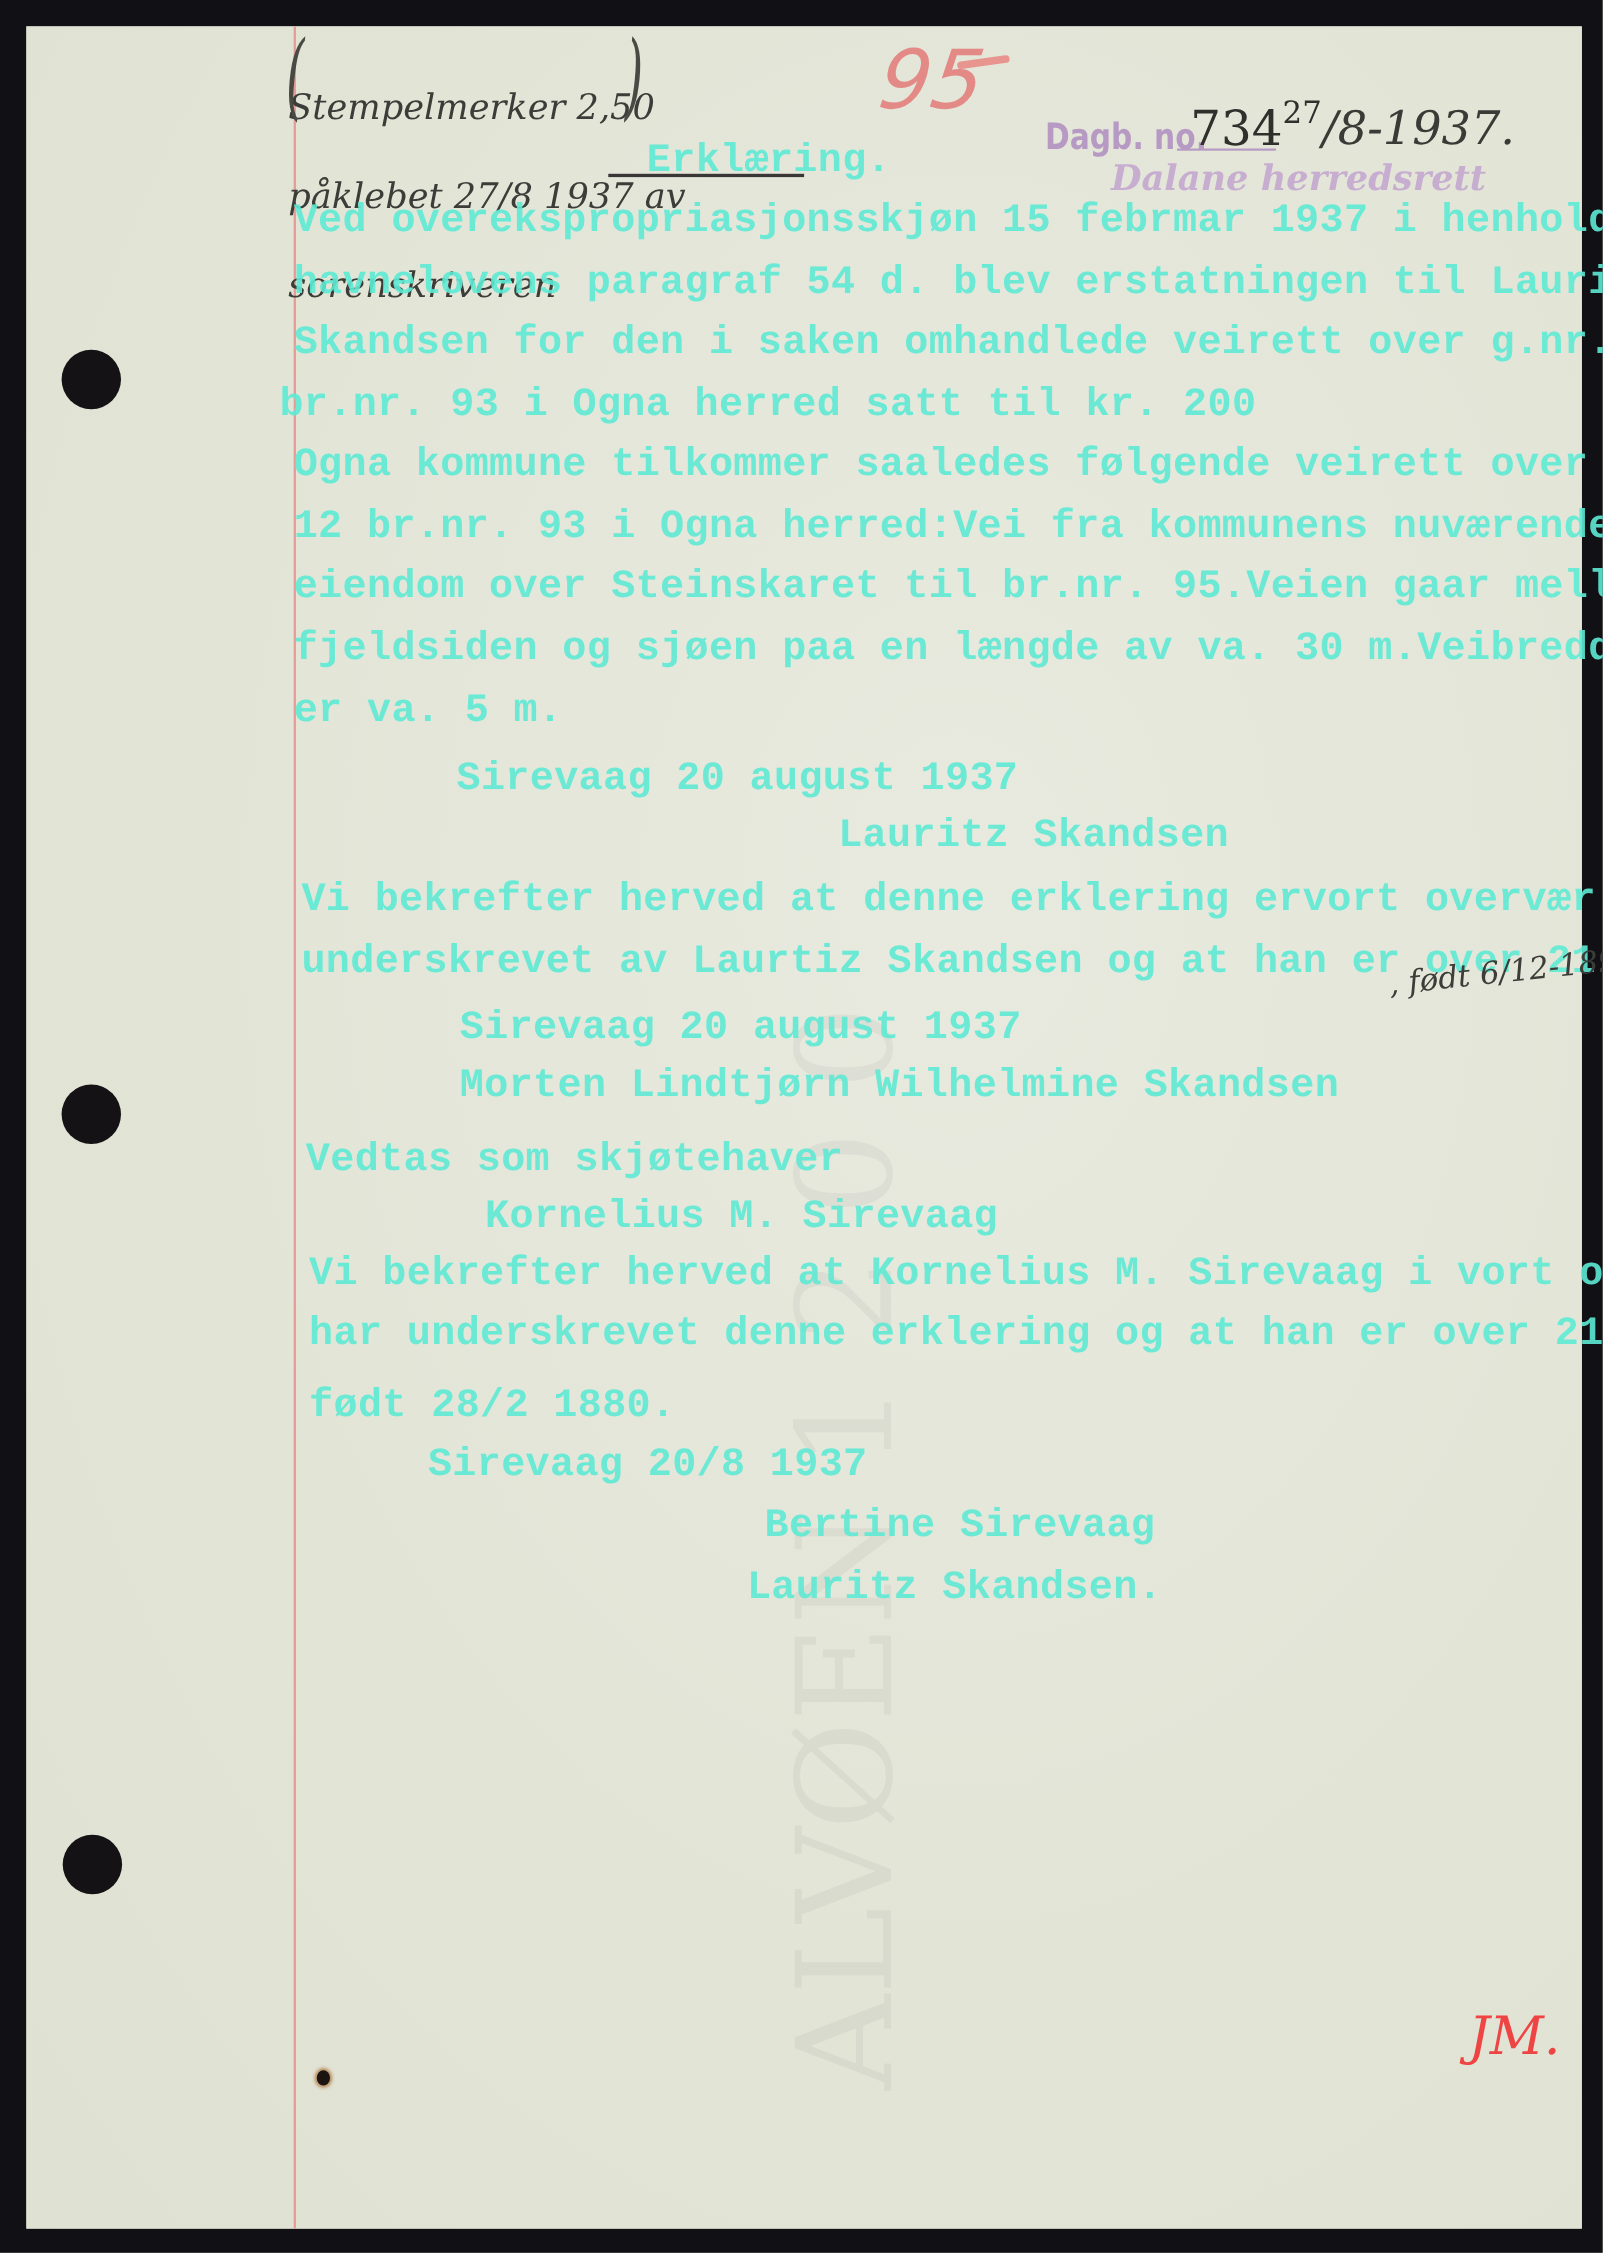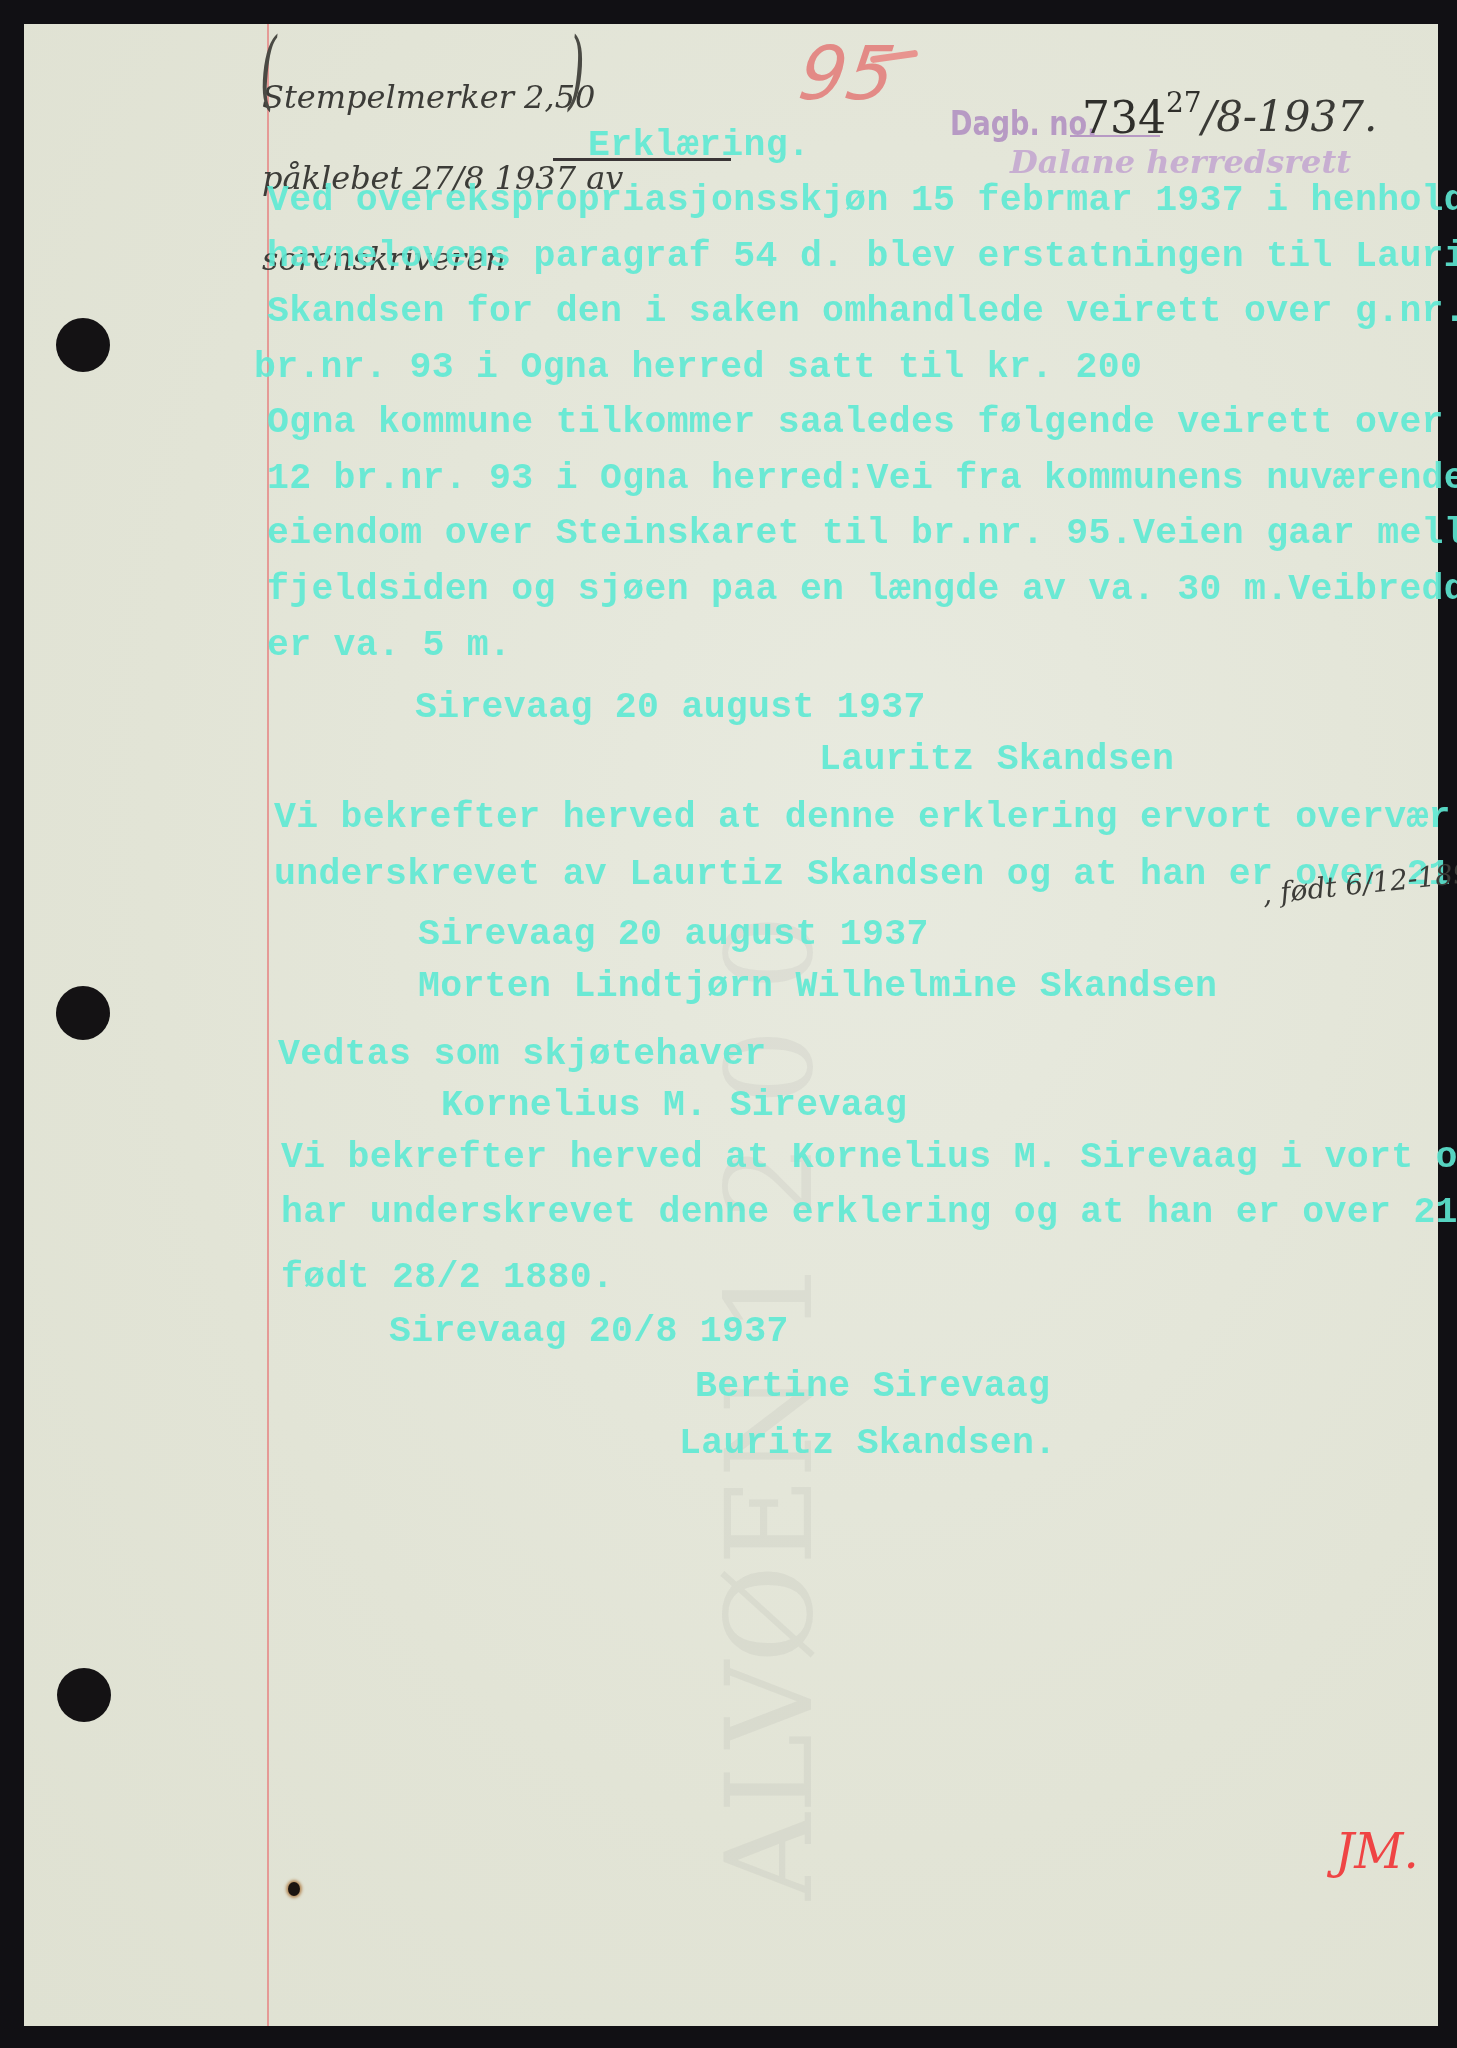--- a/index.html
+++ b/index.html
@@ -68,21 +68,21 @@
 <div class="t" style="left:267px; top:239px;">havnelovens paragraf 54 d. blev erstatningen til Lauritz</div>
 <div class="t" style="left:267px; top:294px;">Skandsen for den i saken omhandlede veirett over g.nr. 12</div>
 <div class="t" style="left:254px; top:350px;">br.nr. 93 i Ogna herred satt til kr. 200</div>
 <div class="t" style="left:267px; top:405px;">Ogna kommune tilkommer saaledes følgende veirett over gnr.</div>
 <div class="t" style="left:267px; top:461px;">12 br.nr. 93 i Ogna herred:Vei fra kommunens nuværende</div>
 <div class="t" style="left:267px; top:516px;">eiendom over Steinskaret til br.nr. 95.Veien gaar mellem</div>
 <div class="t" style="left:267px; top:572px;">fjeldsiden og sjøen paa en længde av va. 30 m.Veibredden</div>
 <div class="t" style="left:267px; top:628px;">er va. 5 m.</div>
 
 <div class="t" style="left:415px; top:690px;">Sirevaag 20 august 1937</div>
-<div class="t" style="left:819px; top:742px;">Lauritz Skandsen</div>
+<div class="t" style="left:762px; top:742px;">Lauritz Skandsen</div>
 
 <div class="t" style="left:274px; top:800px;">Vi bekrefter herved at denne erklering ervort overvær er</div>
 <div class="t" style="left:274px; top:857px;">underskrevet av Laurtiz Skandsen og at han er over 21 aar.</div>
 <div class="hand" style="left:1262px; top:866px; font-size:28px; transform:rotate(-6deg);">, født 6/12-1890</div>
 
 <div class="t" style="left:418px; top:917px;">Sirevaag 20 august 1937</div>
 <div class="t" style="left:418px; top:969px;">Morten Lindtjørn Wilhelmine Skandsen</div>
 
 <div class="t" style="left:278px; top:1037px;">Vedtas som skjøtehaver</div>
 <div class="t" style="left:441px; top:1088px;">Kornelius M. Sirevaag</div>

